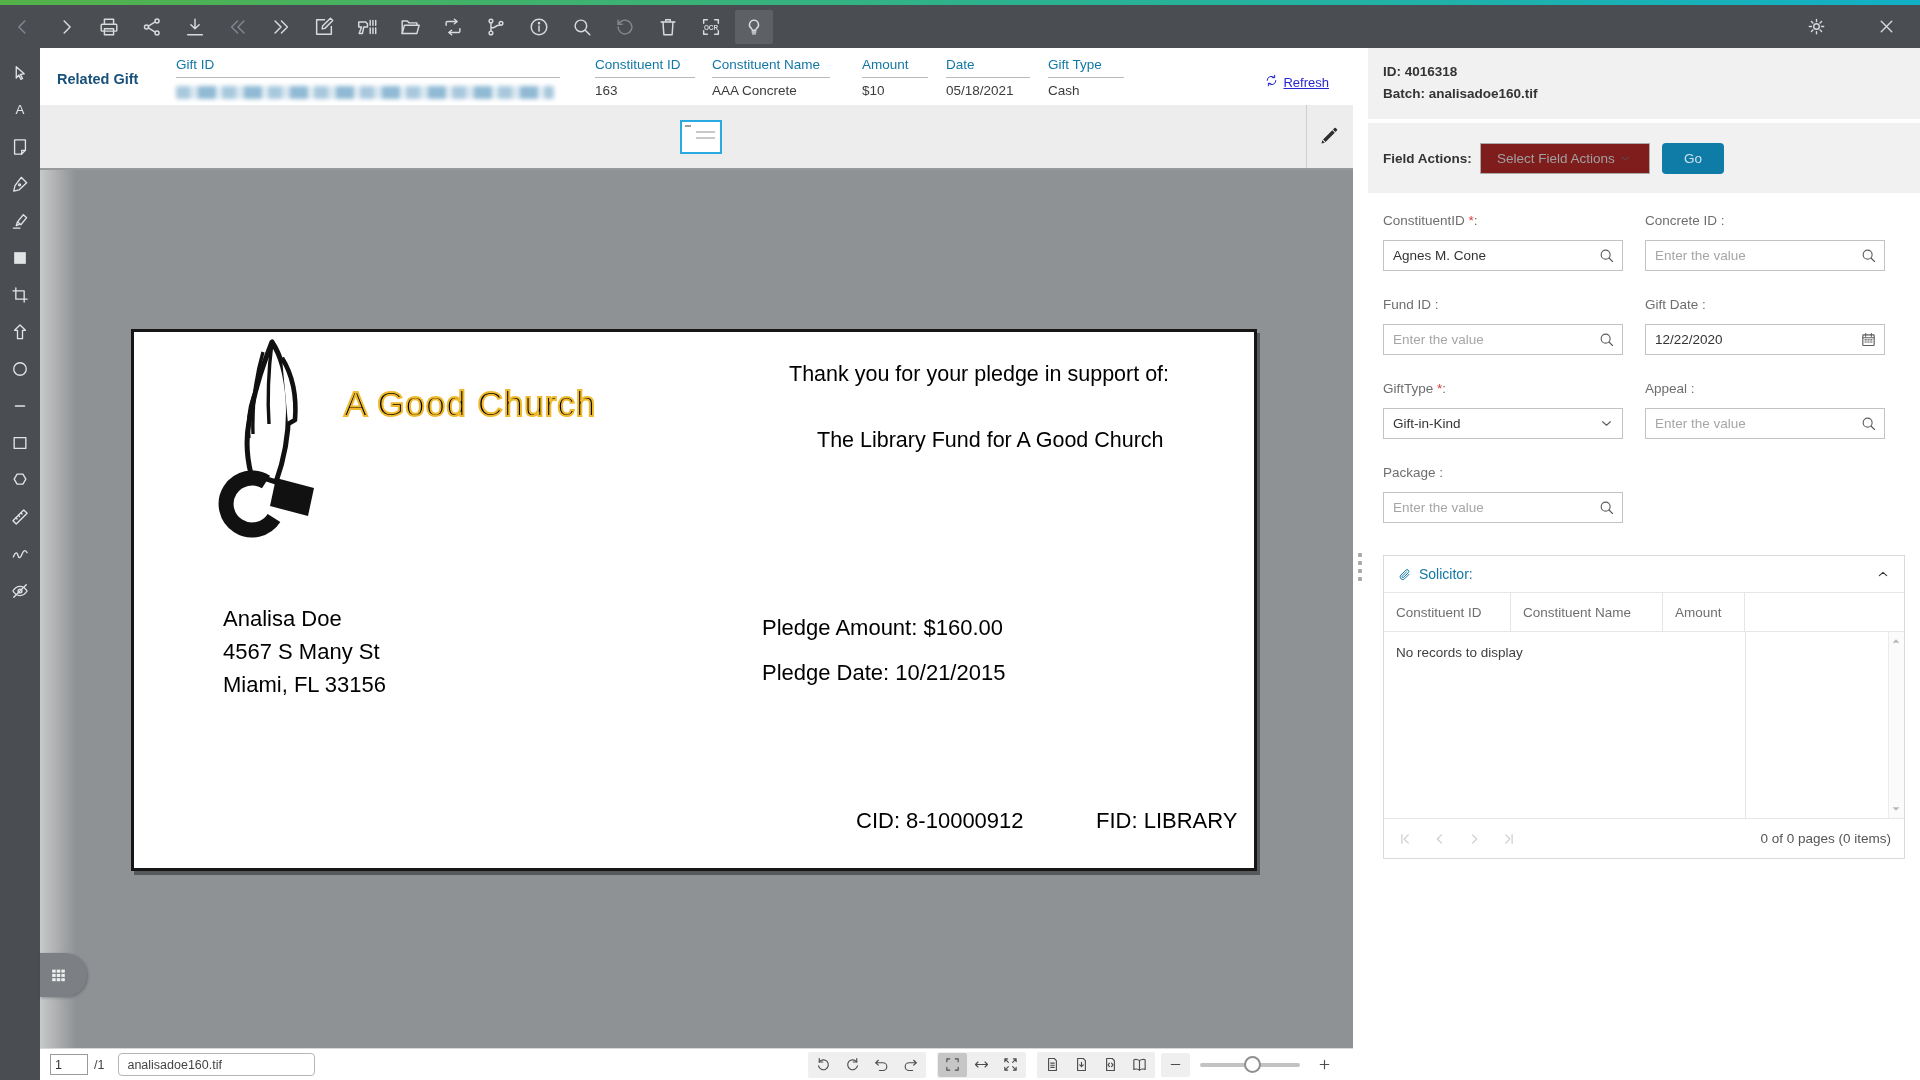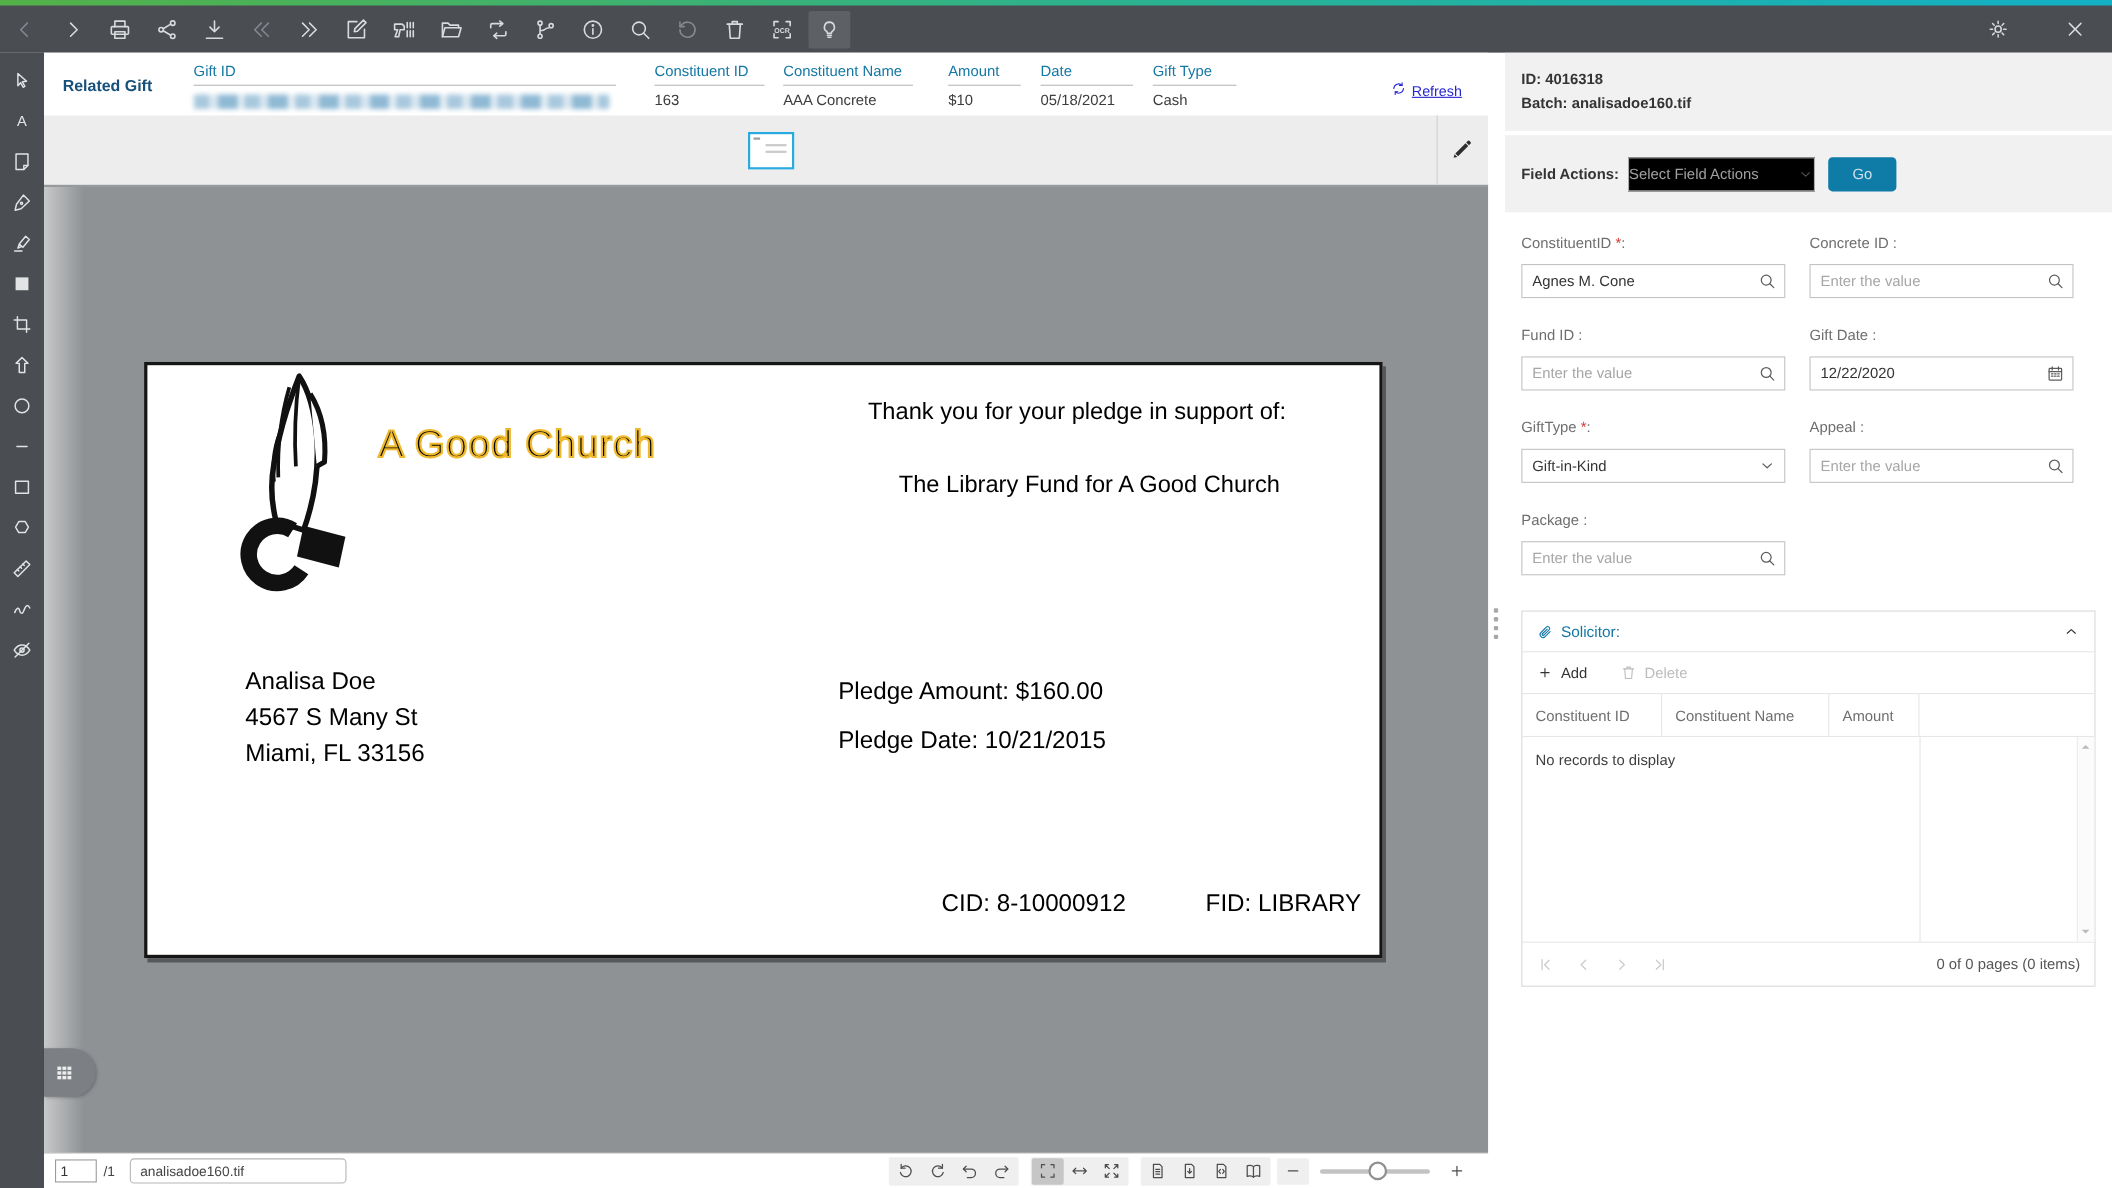--- a/index.html
+++ b/index.html
@@ -109,22 +109,22 @@
   .splitter { width:15px; background:#fff; position:relative; flex:0 0 auto; }
   .splitter .dots { position:absolute; top:505px; left:5px; display:flex; flex-direction:column; gap:4px; }
   .splitter .dots i { width:4px; height:4px; background:#a9a9a9; border-radius:1px; display:block; }
 
   
   .rpanel { width:552px; background:#fff; flex:0 0 auto; display:flex; flex-direction:column; font-size:13.5px; }
   .rp-head { background:#f1f1f2; padding:13px 15px 14px 15px; border-bottom:4px solid #fff; }
   .rp-head div { font-weight:bold; color:#343434; font-size:13.5px; line-height:22px; }
   .rp-actions { background:#f1f1f2; height:70px; display:flex; align-items:center; padding-left:15px; }
   .rp-actions .fa-label { font-weight:bold; color:#343434; width:97px; }
-  .fa-select { width:170px; height:31px; background:#000000; border:1px solid #ababab; display:flex;
-    align-items:center; padding:0 0; cursor:pointer; }
+  .fa-select { width:170px; height:31px; background:#7f1d1d; border:1px solid #ababab; display:flex;
+    align-items:center; padding:0 16px; cursor:pointer; }
   .fa-select .ph { color:#a0a0a0; flex:1; font-size:13.5px; }
   .fa-select svg { width:15px; height:15px; color:#555; }
   .go-btn { margin-left:12px; width:62px; height:31px; background:#0f7ca8; border:none; border-radius:4px;
     color:#cfe2ec; font-size:13.5px; cursor:pointer; font-family:"Liberation Sans",sans-serif; }
 
   .rp-form { padding:13px 35px 0 15px; display:grid; grid-template-columns:240px 240px; column-gap:22px; }
   .field { height:84px; }
   .flabel { margin:7px 0 12px 0; color:#6e6e6e; font-size:13.5px; }
   .flabel .req { color:#d93a32; }
   .control { height:31px; border:1px solid #c3c3c3; background:#fff; display:flex; align-items:center;
@@ -798,39 +798,20 @@
       <div class="solicitor">
         <div class="sol-head">
           <span class="clip"><svg viewBox="0 0 24 24" width="100%" height="100%" fill="none" stroke="currentColor" stroke-width="1.6" stroke-linecap="round" stroke-linejoin="round">
                 <path d="m19.5 11.5-7.3 7.3a4.2 4.2 0 0 1-5.9-6l7.7-7.7a2.8 2.8 0 0 1 4 4l-7.6 7.5a1.4 1.4 0 0 1-2-2l6.8-6.7"></path>
               </svg></span>
           <span class="ttl">Solicitor:</span>
           <span class="collapse"><svg viewBox="0 0 24 24" width="100%" height="100%" fill="none" stroke="currentColor" stroke-width="1.6" stroke-linecap="round" stroke-linejoin="round">
                 <path d="m6.5 14.5 5.5-5 5.5 5"></path>
               </svg></span>
         </div>
-        <div class="sol-tools">
-          <span class="sol-btn">
-            <span style="width:15px;height:15px;display:flex;">
-                <svg viewBox="0 0 24 24" width="100%" height="100%" fill="none" stroke="currentColor" stroke-width="1.6" stroke-linecap="round" stroke-linejoin="round">
-                  <path d="M12 6v12M6 12h12"></path>
-                </svg>
-              </span>
-            <span>Add</span>
-          </span>
-          <span class="sol-btn disabled">
-            <span style="width:15px;height:15px;display:flex;">
-                <svg viewBox="0 0 24 24" width="100%" height="100%" fill="none" stroke="currentColor" stroke-width="1.6" stroke-linecap="round" stroke-linejoin="round">
-                  <path d="M4.5 6.5h15M9.5 6.5V4h5v2.5"></path>
-                  <path d="M6.5 6.5 7.5 20.5h9l1-14"></path>
-                </svg>
-              </span>
-            <span>Delete</span>
-          </span>
-        </div>
         <div class="sol-thead" id="sol-thead">
             <div class="sol-th">Constituent ID</div>
             <div class="sol-th">Constituent Name</div>
             <div class="sol-th">Amount</div>
             <div class="sol-th"></div>
           </div>
         <div class="sol-body">
           <div class="sol-empty">No records to display</div>
           <div class="sol-colline"></div>
           <div class="sol-scroll">

